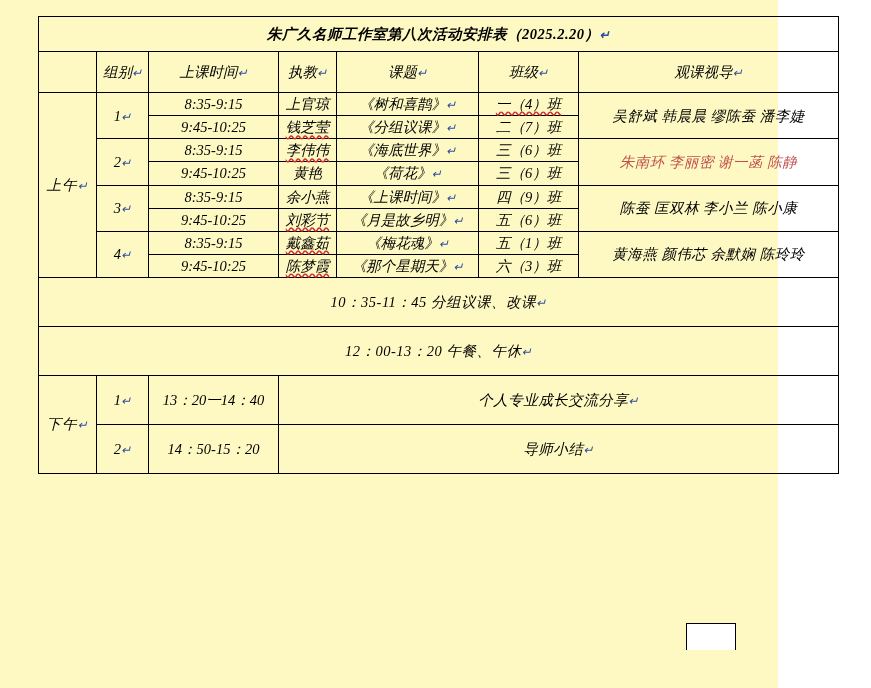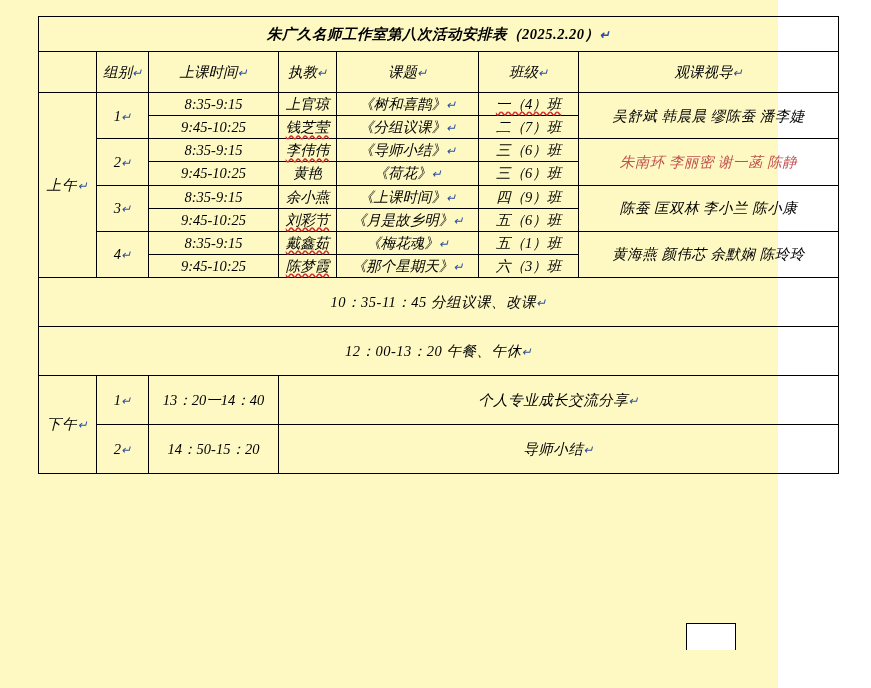--- a/index.html
+++ b/index.html
@@ -162,21 +162,21 @@
       <td class="topic"><span>《分组议课》</span><span class="pil">↵</span></td>
       <td class="cls"><span>二（7）班</span></td>
     </tr>
 
     <tr>
       <td class="grpnum" rowspan="2">
         <span>2</span><span class="pil">↵</span>
       </td>
       <td class="timecell"><span>8:35-9:15</span></td>
       <td class="teacher"><span class="sp">李伟伟</span></td>
-      <td class="topic"><span>《导师小结》</span><span class="pil">↵</span></td>
+      <td class="topic"><span>《海底世界》</span><span class="pil">↵</span></td>
       <td class="cls"><span>三（6）班</span></td>
       <td class="observers" rowspan="2"><span class="redtext">朱南环 李丽密 谢一菡 陈静</span></td>
     </tr>
 
     <tr>
       <td class="timecell"><span>9:45-10:25</span></td>
       <td class="teacher"><span>黄艳</span></td>
       <td class="topic"><span>《荷花》</span><span class="pil">↵</span></td>
       <td class="cls"><span>三（6）班</span></td>
     </tr>

